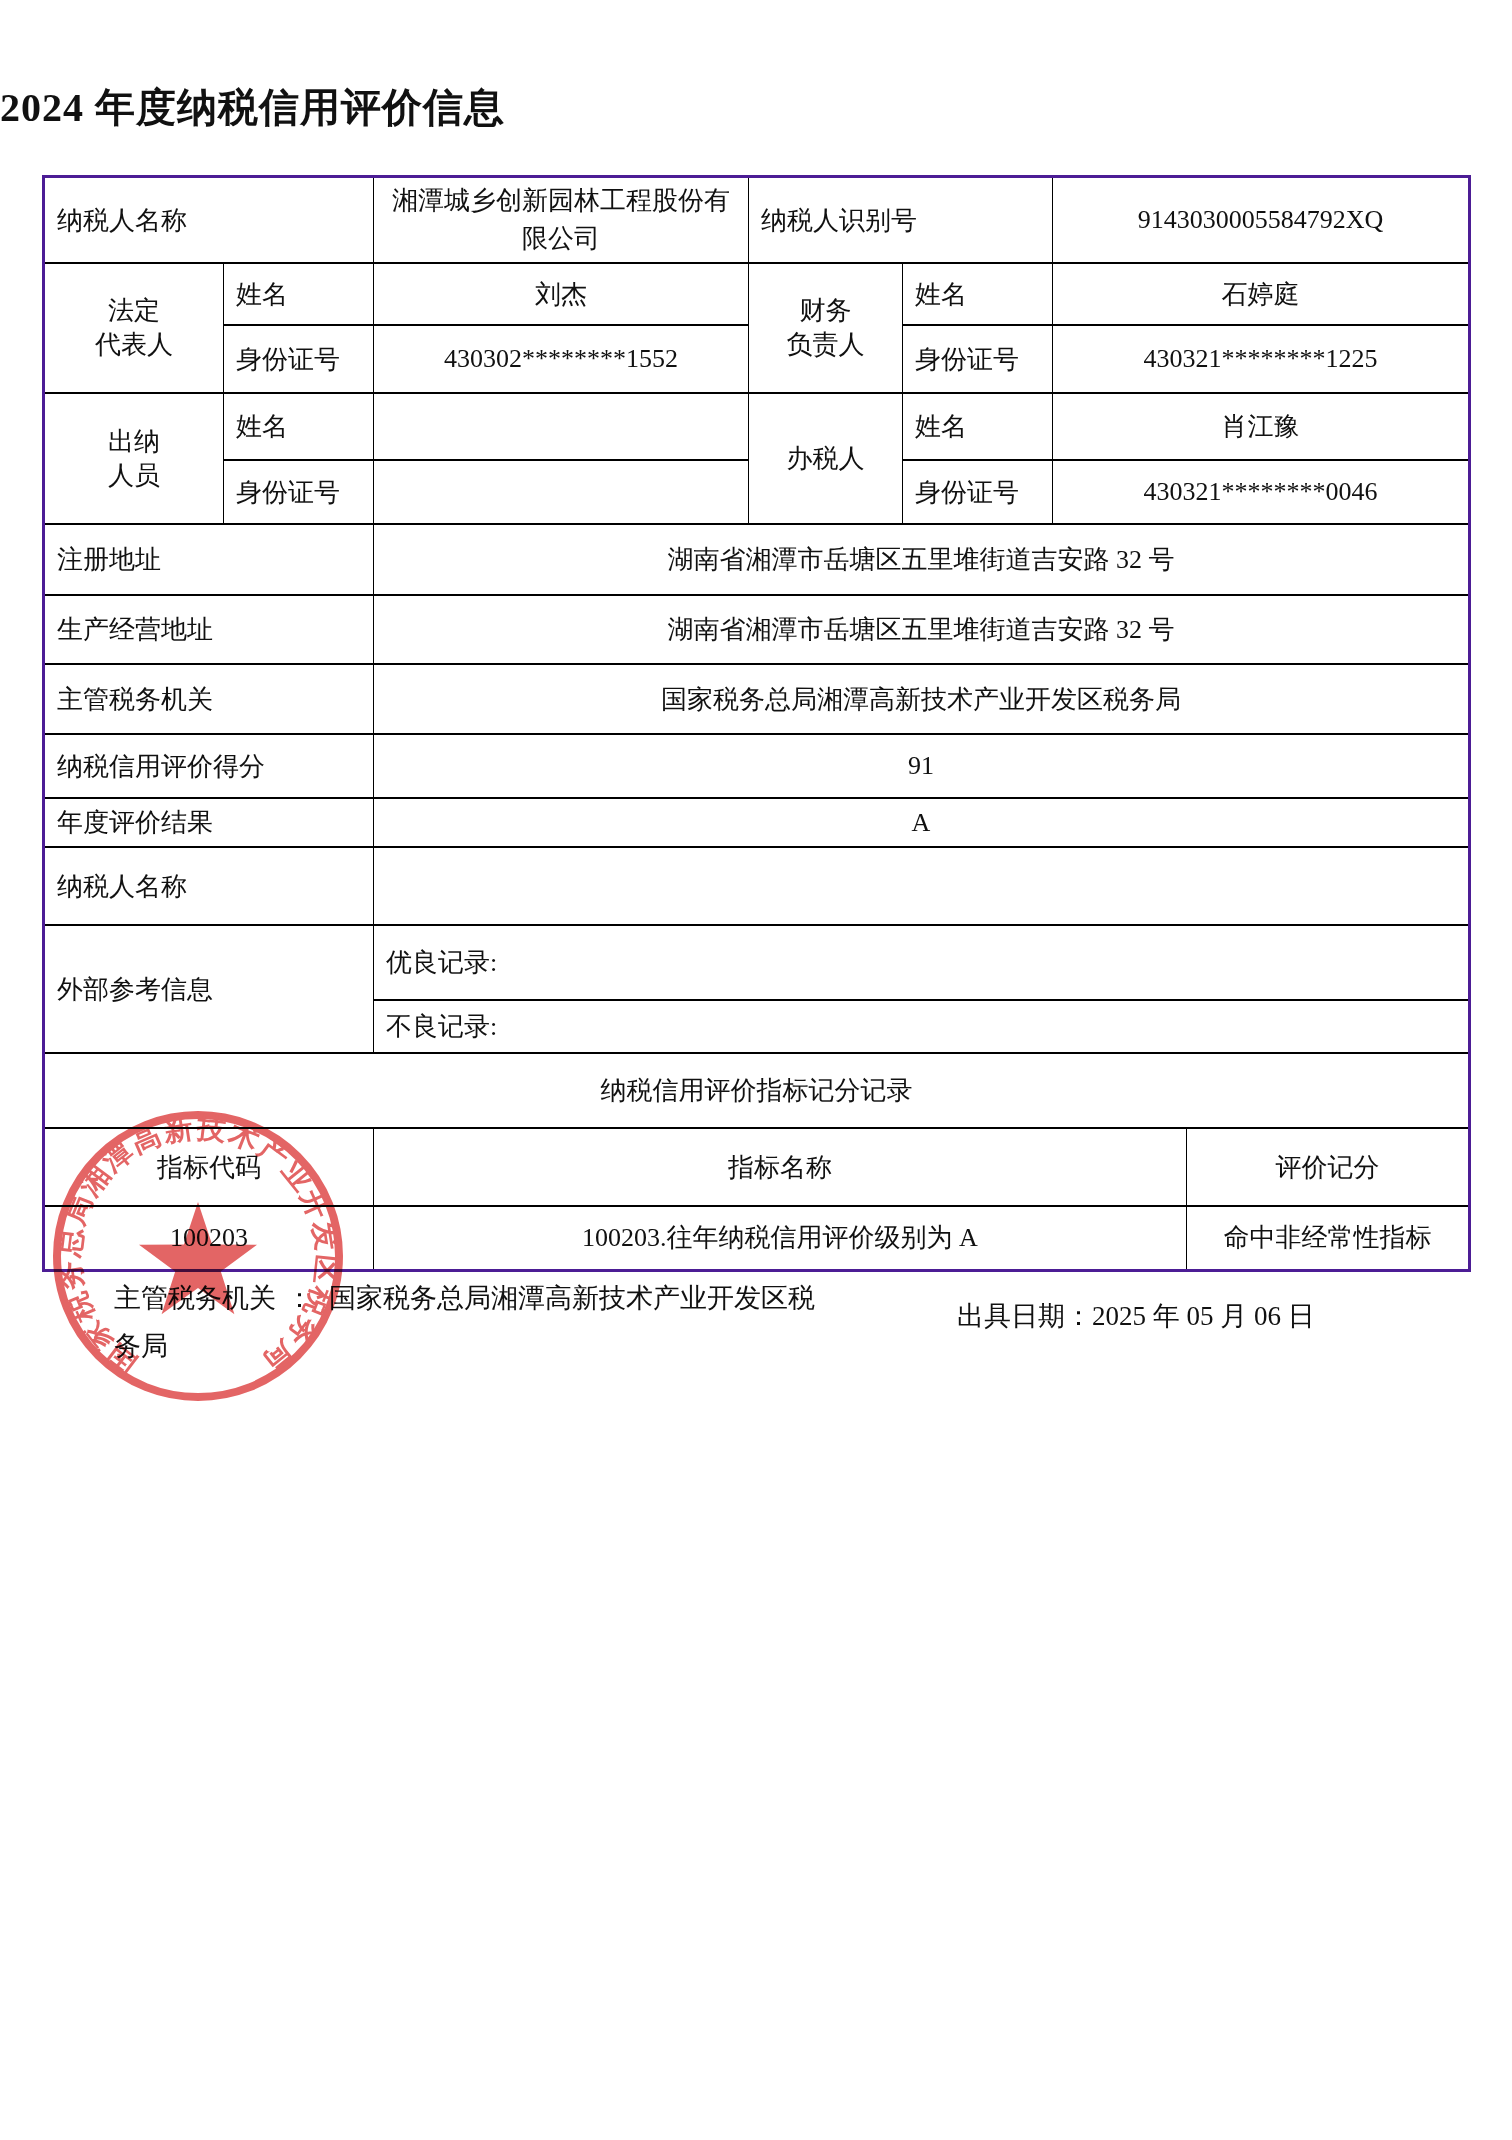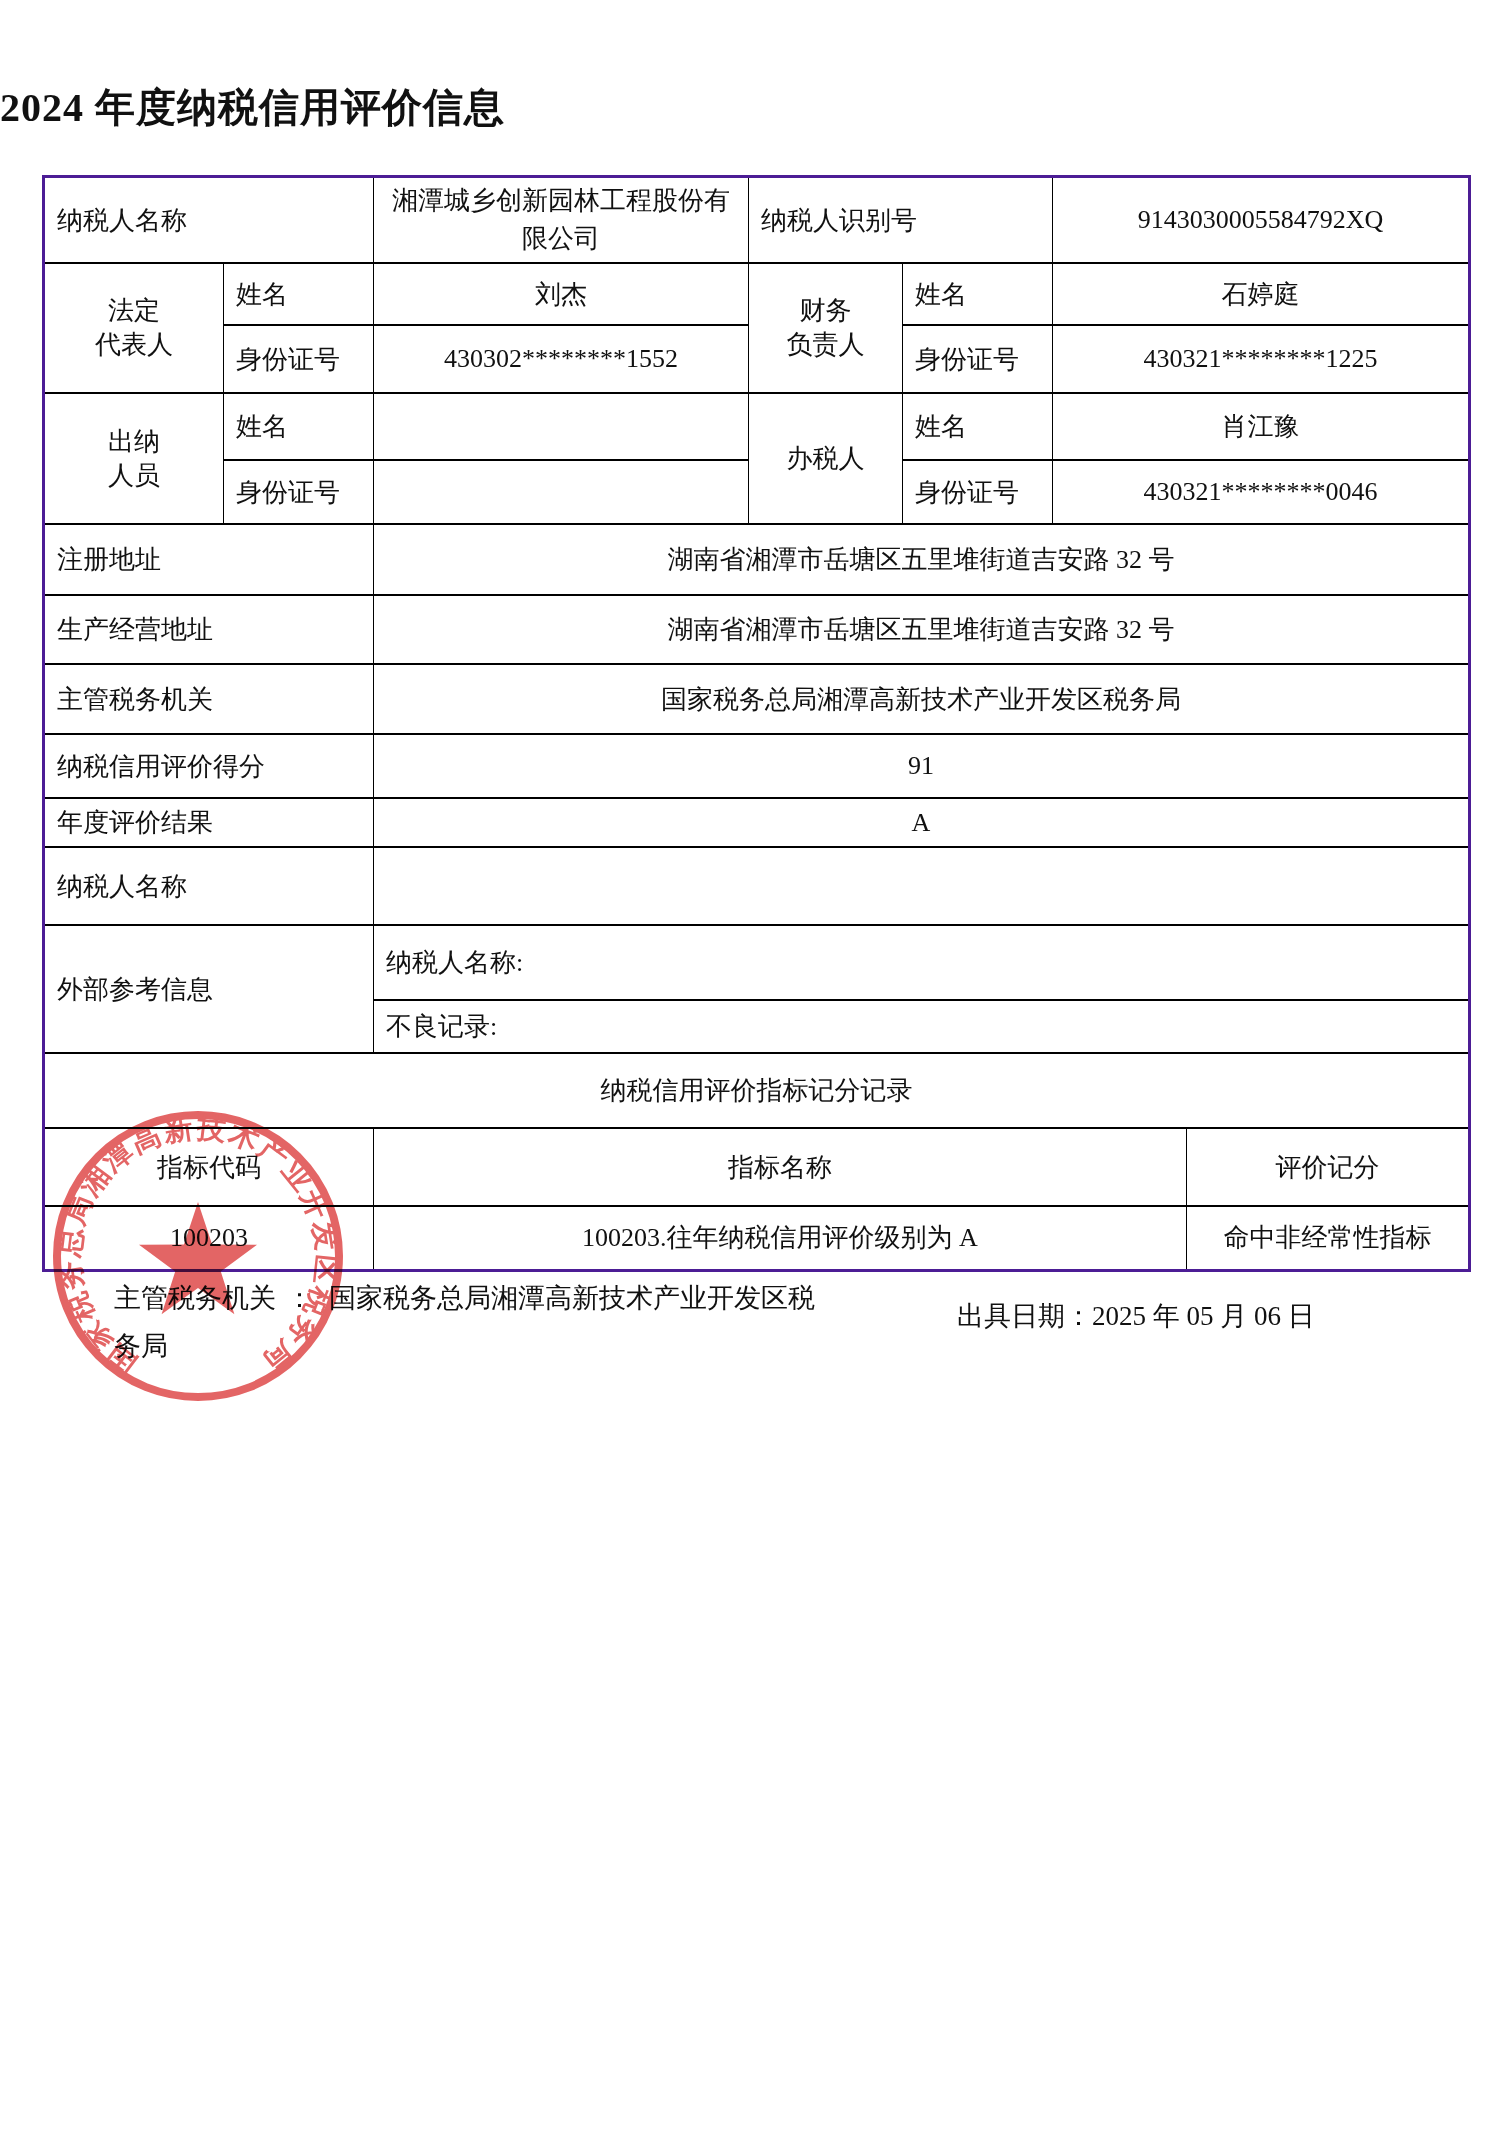--- a/index.html
+++ b/index.html
@@ -121,21 +121,21 @@
       <td class="lbl" colspan="2">年度评价结果</td>
       <td class="val" colspan="5">A</td>
     </tr>
     <tr style="height:78px">
       <td class="lbl" colspan="2">纳税人名称</td>
       <td class="val" colspan="5"></td>
     </tr>
 
     <tr style="height:75px">
       <td class="lbl" colspan="2" rowspan="2">外部参考信息</td>
-      <td class="lbl" colspan="5"><span>纳税人名称:</span><span></span></td>
+      <td class="lbl" colspan="5"><span>优良记录:</span><span></span></td>
     </tr>
     <tr style="height:53px">
       <td class="lbl tt" colspan="5"><span>不良记录:</span><span></span></td>
     </tr>
 
     <tr style="height:75px">
       <td class="ctr" colspan="7">纳税信用评价指标记分记录</td>
     </tr>
 
     <tr style="height:78px">

